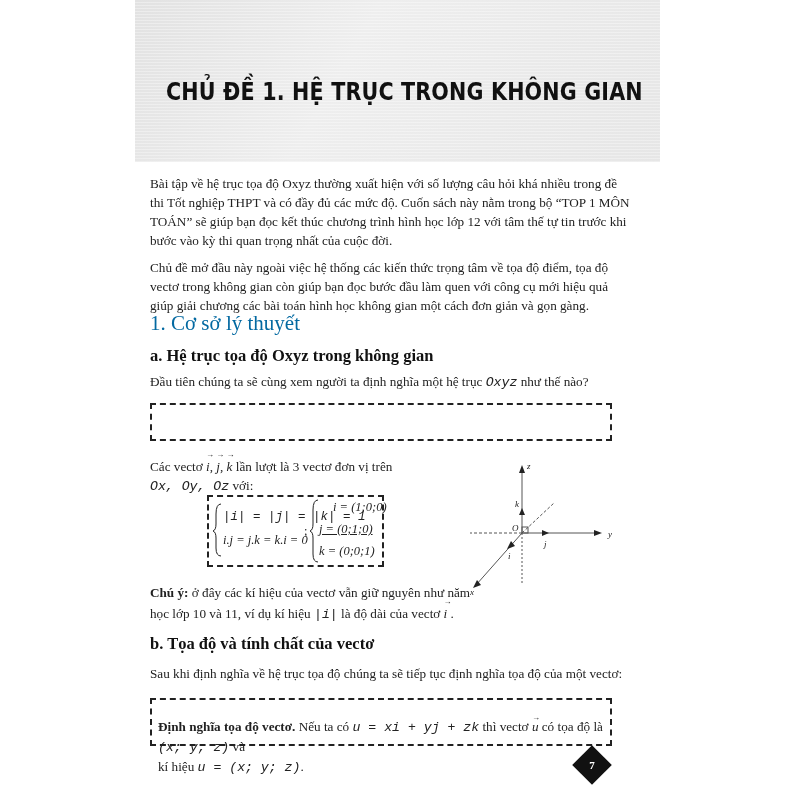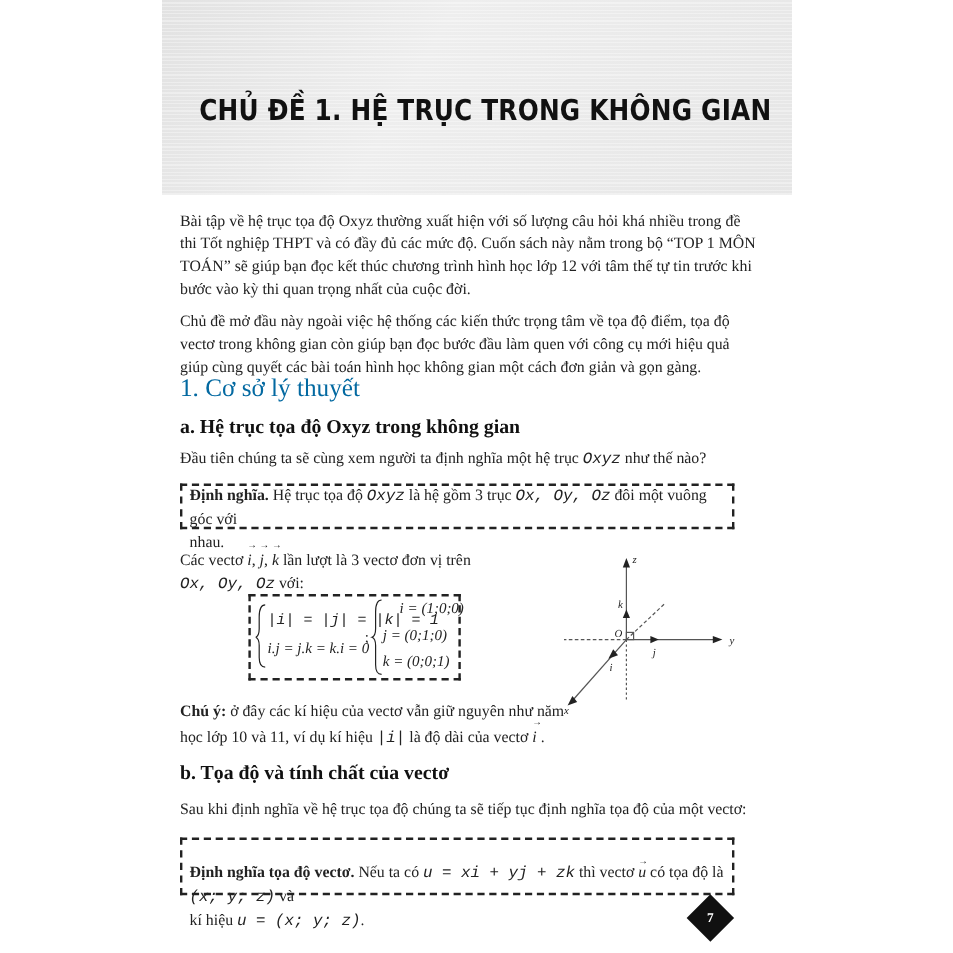--- a/index.html
+++ b/index.html
@@ -42,44 +42,34 @@
   <div class="para" style="top:174px;">
     <p>Bài tập về hệ trục tọa độ Oxyz thường xuất hiện với số lượng câu hỏi khá nhiều trong đề</p>
     <p>thi Tốt nghiệp THPT và có đầy đủ các mức độ. Cuốn sách này nằm trong bộ “TOP 1 MÔN</p>
     <p>TOÁN” sẽ giúp bạn đọc kết thúc chương trình hình học lớp 12 với tâm thế tự tin trước khi</p>
     <p>bước vào kỳ thi quan trọng nhất của cuộc đời.</p>
   </div>
 
   <div class="para" style="top:258px;">
     <p>Chủ đề mở đầu này ngoài việc hệ thống các kiến thức trọng tâm về tọa độ điểm, tọa độ</p>
     <p>vectơ trong không gian còn giúp bạn đọc bước đầu làm quen với công cụ mới hiệu quả</p>
-    <p>giúp cùng quyết các bài toán hình học không gian một cách đơn giản và gọn gàng.</p>
+    <p>giúp giải chương các bài toán hình học không gian một cách đơn giản và gọn gàng.</p>
   </div>
 
   <div class="h1">1. Cơ sở lý thuyết</div>
 
   <div class="h2" style="top:346px;">a. Hệ trục tọa độ Oxyz trong không gian</div>
 
   <div class="line" style="top:374px;">
     <span>Đầu tiên chúng ta sẽ cùng xem người ta định nghĩa một hệ trục</span>
     <span class="m">Oxyz</span>
     <span>như thế nào?</span>
   </div>
 
   <div class="box" style="left:150px; top:403px; width:462px; height:38px;"></div>
-  <div class="box-text" style="left:158px; top:403px; width:450px;">
-    <span class="b">Định nghĩa.</span>
-    <span>Hệ trục tọa độ</span>
-    <span class="m">Oxyz</span>
-    <span>là hệ gồm 3 trục</span>
-    <span class="m">Ox, Oy, Oz</span>
-    <span>đôi một vuông góc với</span>
-    <br>
-    <span>nhau.</span>
-  </div>
 
   <div class="line" style="top:459px;">
     <span>Các vectơ</span>
     <span class="vec">i</span>,
     <span class="vec">j</span>,
     <span class="vec">k</span>
     <span>lần lượt là 3 vectơ đơn vị trên</span>
   </div>
   <div class="line" style="top:478px;">
     <span class="m">Ox, Oy, Oz</span>
@@ -89,21 +79,21 @@
   <div class="box" style="left:207px; top:495px; width:177px; height:72px;"></div>
   <div class="formula">
     <svg width="170" height="70" style="position:absolute;left:0;top:0;">
       <path d="M8 8 Q3 8 3 18 L3 28 Q3 34 0 35 Q3 36 3 42 L3 52 Q3 60 8 60" fill="none" stroke="#222" stroke-width="1"></path>
       <path d="M105 4 Q100 4 100 14 L100 28 Q100 34 97 35 Q100 36 100 42 L100 58 Q100 66 105 66" fill="none" stroke="#222" stroke-width="1"></path>
     </svg>
     <div style="position:absolute;left:10px;top:14px;white-space:nowrap;font-style:italic;font-family:Liberation Mono, monospace;">|i| = |j| = |k| = 1</div>
     <div style="position:absolute;left:10px;top:37px;white-space:nowrap;font-style:italic;">i.j = j.k = k.i = 0</div>
     <div style="position:absolute;left:91px;top:28px;">;</div>
     <div style="position:absolute;left:120px;top:4px;white-space:nowrap;font-style:italic;">i = (1;0;0)</div>
-    <div style="position:absolute;left:106px;top:26px;white-space:nowrap;font-style:italic;">j = (0;1;0)</div>
+    <div style="position:absolute;left:106px;top:26px;white-space:nowrap;font-style:italic;text-decoration:underline;">j = (0;1;0)</div>
     <div style="position:absolute;left:106px;top:48px;white-space:nowrap;font-style:italic;">k = (0;0;1)</div>
   </div>
 
   <svg class="diag" viewBox="0 0 160 140">
     <g stroke="#555" stroke-width="1" fill="none">
       <line x1="62" y1="78" x2="62" y2="14"></line>
       <line x1="62" y1="78" x2="138" y2="78"></line>
       <line x1="62" y1="78" x2="16" y2="130"></line>
       <line x1="62" y1="78" x2="10" y2="78" stroke-dasharray="3,2"></line>
       <line x1="62" y1="78" x2="62" y2="128" stroke-dasharray="2,2"></line>

